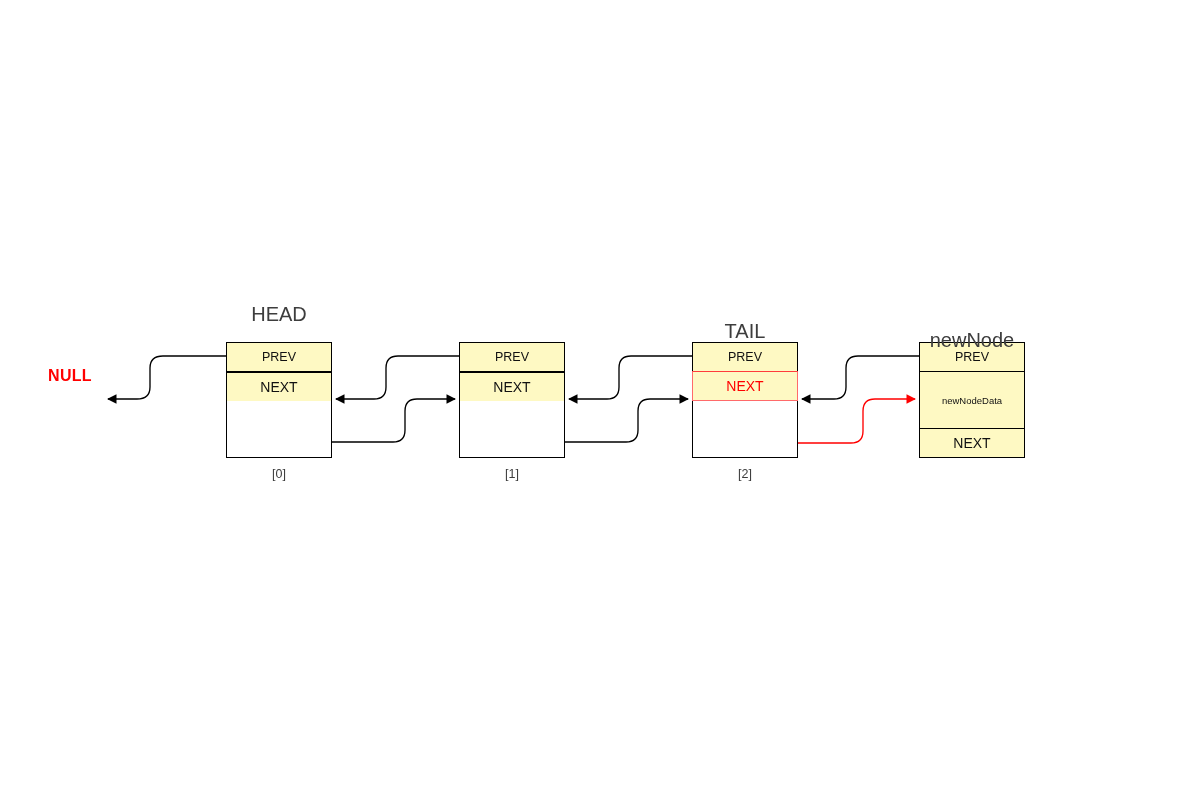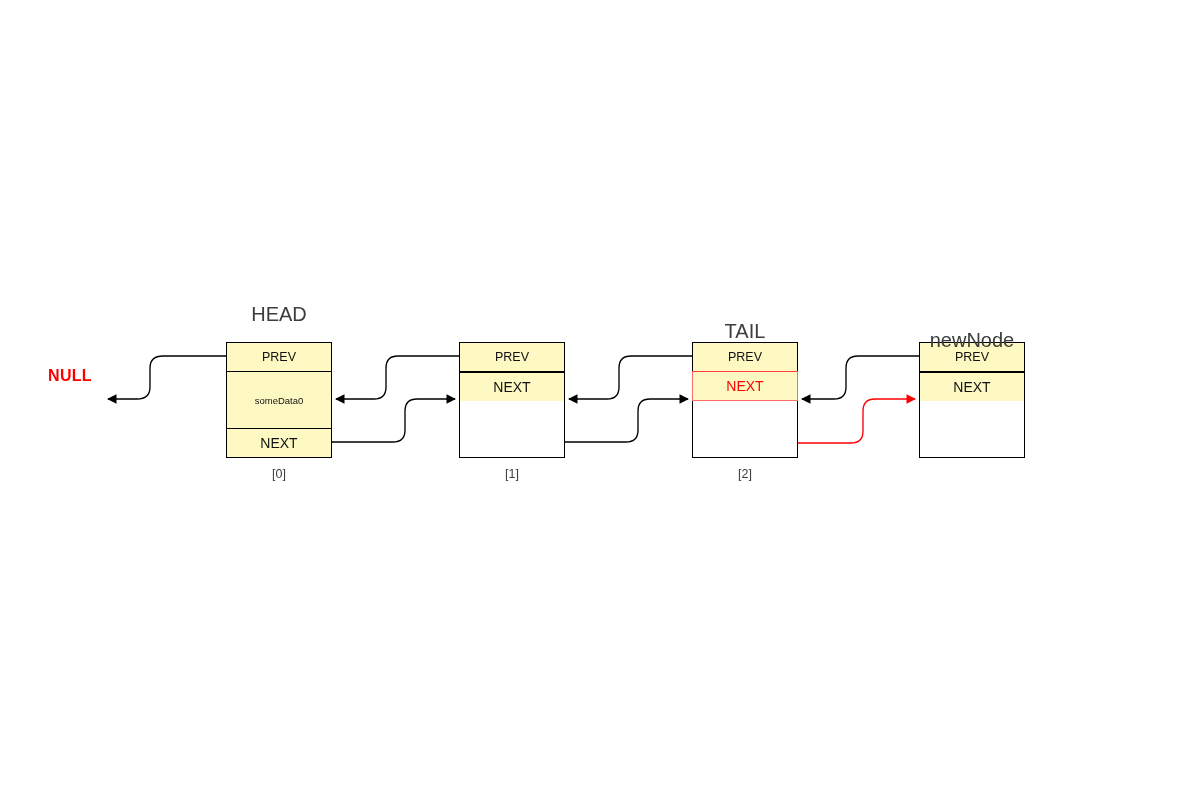--- a/index.html
+++ b/index.html
@@ -128,21 +128,20 @@
 
       <path stroke="#ff0000" marker-end="url(#arrowRred)" d="M 796 443 L 851 443 Q 863 443 863 431 L 863 411 Q 863 399 875 399 L 915 399"></path>
     </g>
   </svg>
 
   <div class="label null-label" style="left:40px; top:367px; width:60px;">NULL</div>
 
   <div class="label node-title" style="left:226px; top:303px; width:106px;">HEAD</div>
   <div class="node" style="left:226px; top:342px;">
     <div class="cell cell-prev">PREV</div>
-    <div class="cell cell-data">someData0</div>
     <div class="cell cell-next">NEXT</div>
   </div>
   <div class="label node-index" style="left:226px; top:467px; width:106px;">[0]</div>
 
   <div class="label node-title" style="left:459px; top:303px; width:106px;"></div>
   <div class="node" style="left:459px; top:342px;">
     <div class="cell cell-prev">PREV</div>
     <div class="cell cell-next">NEXT</div>
   </div>
   <div class="label node-index" style="left:459px; top:467px; width:106px;">[1]</div>
@@ -150,17 +149,18 @@
   <div class="label node-title" style="left:692px; top:320px; width:106px;text-align:center;">TAIL</div>
   <div class="node" style="left:692px; top:342px;">
     <div class="cell cell-prev">PREV</div>
     <div class="cell cell-next highlight">NEXT</div>
   </div>
   <div class="label node-index" style="left:692px; top:467px; width:106px;">[2]</div>
 
   <div class="label node-title" style="left:919px; top:303px; width:106px;margin-top:26px;">newNode</div>
   <div class="node" style="left:919px; top:342px;">
     <div class="cell cell-prev">PREV</div>
+    <div class="cell cell-data">newNodeData</div>
     <div class="cell cell-next">NEXT</div>
   </div>
   <div class="label node-index" style="left:919px; top:467px; width:106px;"></div>
 
 </div>
 
 </body></html>

